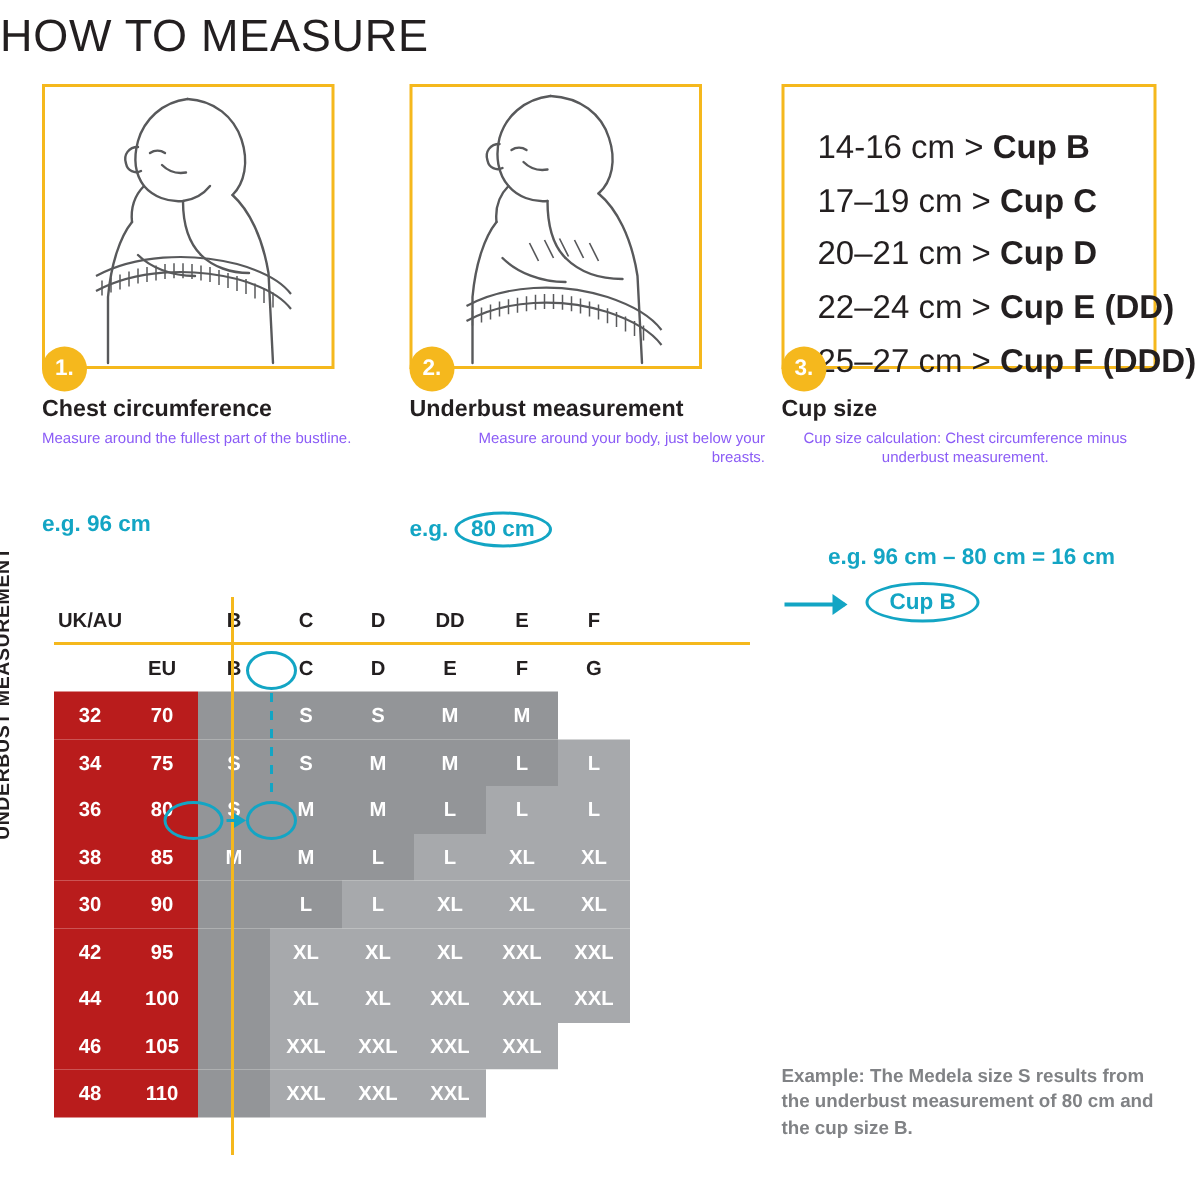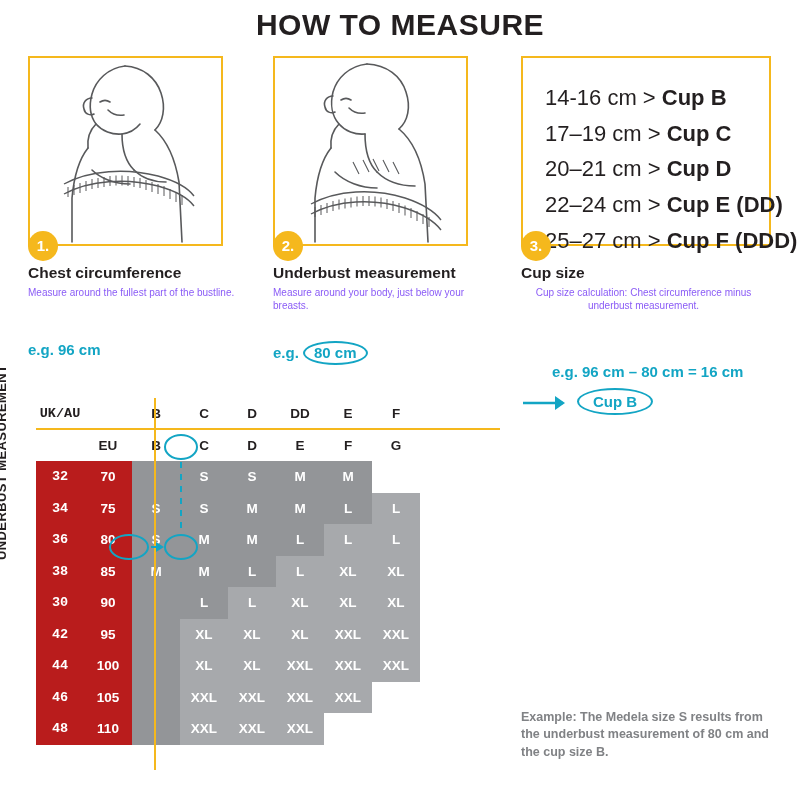--- a/index.html
+++ b/index.html
@@ -13,23 +13,23 @@
   #page {
     position: relative;
     width: 800px; height: 800px;
     overflow: hidden;
   }
 
   
   .title {
     position: absolute;
     top: 8px; left: 0; width: 800px;
-    text-align: center;
+    text-align: left;
     font-size: 30px;
-    font-weight: bold;
+    font-weight: normal;
     letter-spacing: 0.5px;
   }
 
   
   .panel {
     position: absolute;
     border: 2px solid #f5b81d;
     background: #fff;
   }
   #panel1 { left: 28px;  top: 56px; width: 195px; height: 190px; }
@@ -66,21 +66,21 @@
     position: absolute;
     font-size: 15px;
     font-weight: bold;
     color: #13a5c4;
   }
   #t1 { left: 28px; top: 264px; width: 230px; }
   #d1 { left: 28px; top: 286px; width: 225px; }
   #e1 { left: 28px; top: 341px; }
 
   #t2 { left: 273px; top: 264px; width: 230px; }
-  #d2 { left: 273px; top: 286px; width: 225px; }
+  #d2 { left: 285px; top: 286px; width: 225px; text-align: right; }
   #e2 { left: 273px; top: 341px; }
 
   #t3 { left: 521px; top: 264px; width: 250px; }
   #d3 { left: 521px; top: 286px; width: 245px; text-align: center; }
   #e3 { left: 552px; top: 363px; }
 
   .oval {
     display: inline-block;
     border: 2px solid #13a5c4;
     border-radius: 50%/50%;
@@ -126,21 +126,21 @@
     font-weight: bold;
   }
   table.sizes td {
     width: 48px;
     height: 31.5px;
     text-align: center;
     vertical-align: middle;
     padding: 0;
   }
   td.hdr { background: #ffffff; color: #231f20; }
-  td.ukau { width: 56px; font-family: Liberation Mono, monospace; }
+  td.ukau { width: 56px; }
   td.g-dark  { background: #b91c1c; color: #ffffff; }
   td.g-mid   { background: #939598; color: #ffffff; }
   td.g-light { background: #a7a9ac; color: #ffffff; }
   td.blank-mid   { background: #939598; }
   td.empty { background: #ffffff; }
 
   
   #yellow-top {
     position: absolute;
     left: 36px; top: 428px;

